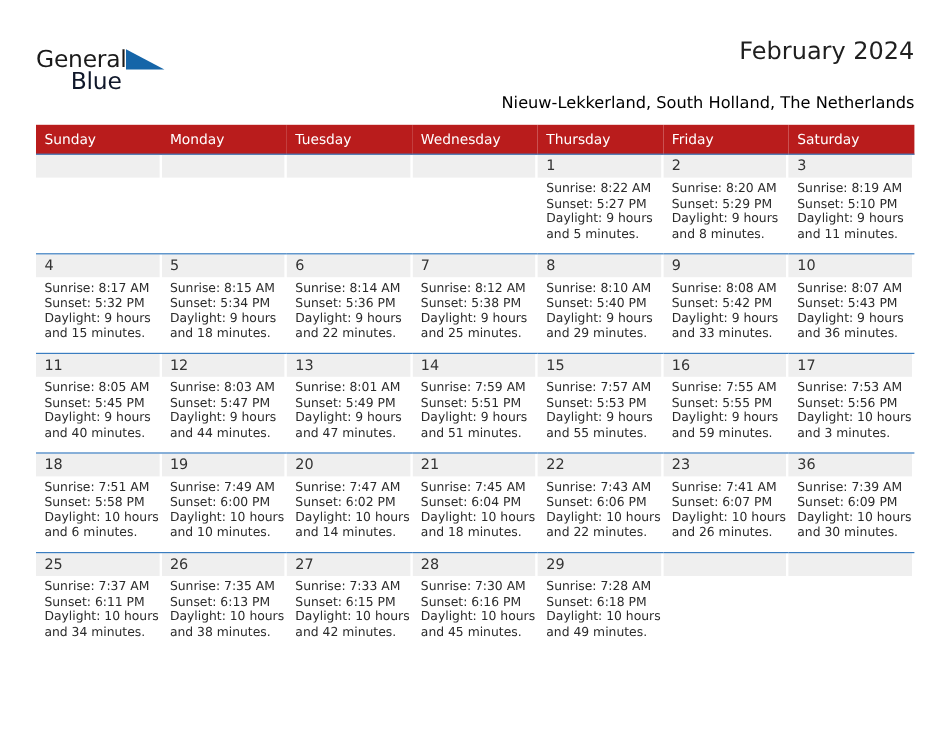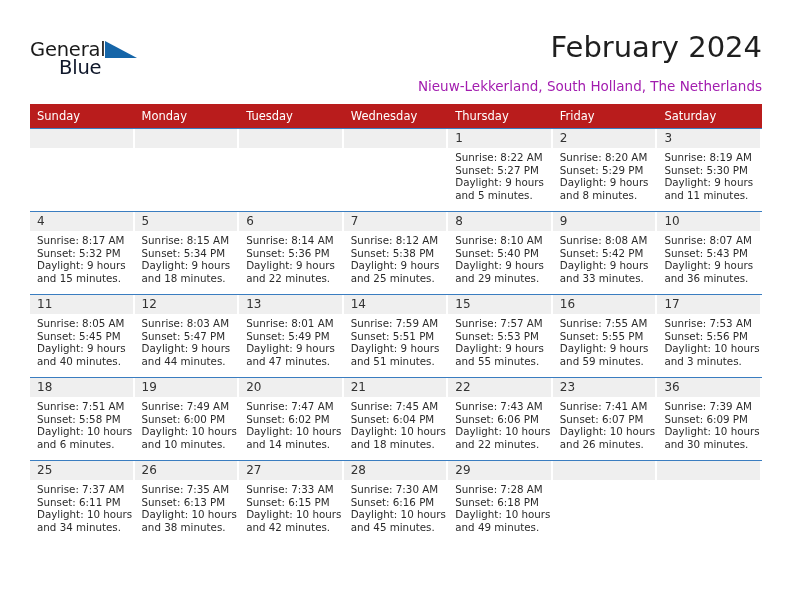--- a/index.html
+++ b/index.html
@@ -62,33 +62,33 @@
     width: 0;
     height: 0;
     border-left: 32px solid #1565a8;
     border-top: 17px solid transparent;
   }
 
   .title {
     position: absolute;
     right: 0;
     top: 0;
-    font-size: 29px;
+    font-size: 20px;
     color: #1f1f1f;
     text-align: right;
     white-space: nowrap;
     font-family: "DejaVu Sans", sans-serif;
     font-weight: normal;
   }
   .subtitle {
     position: absolute;
     right: 0;
     top: 48px;
     font-size: 13.5px;
-    color: #a21caf;
+    color: #000000;
     text-align: left;
     white-space: nowrap;
     font-family: "DejaVu Sans", sans-serif;
   }
 
   
   .calendar {
     position: absolute;
     left: 30px;
     top: 104px;
@@ -198,21 +198,21 @@
               <div>Sunrise: 8:20 AM</div>
               <div>Sunset: 5:29 PM</div>
               <div>Daylight: 9 hours</div>
               <div>and 8 minutes.</div>
             </div>
           </td>
           <td class="daycell">
             <div class="daynum">3</div>
             <div class="details">
               <div>Sunrise: 8:19 AM</div>
-              <div>Sunset: 5:30 PM</div>
+              <div>Sunset: 5:10 PM</div>
               <div>Daylight: 9 hours</div>
               <div>and 11 minutes.</div>
             </div>
           </td>
         </tr>
         <tr class="week-row">
           <td class="daycell">
             <div class="daynum">4</div>
             <div class="details">
               <div>Sunrise: 8:17 AM</div>

